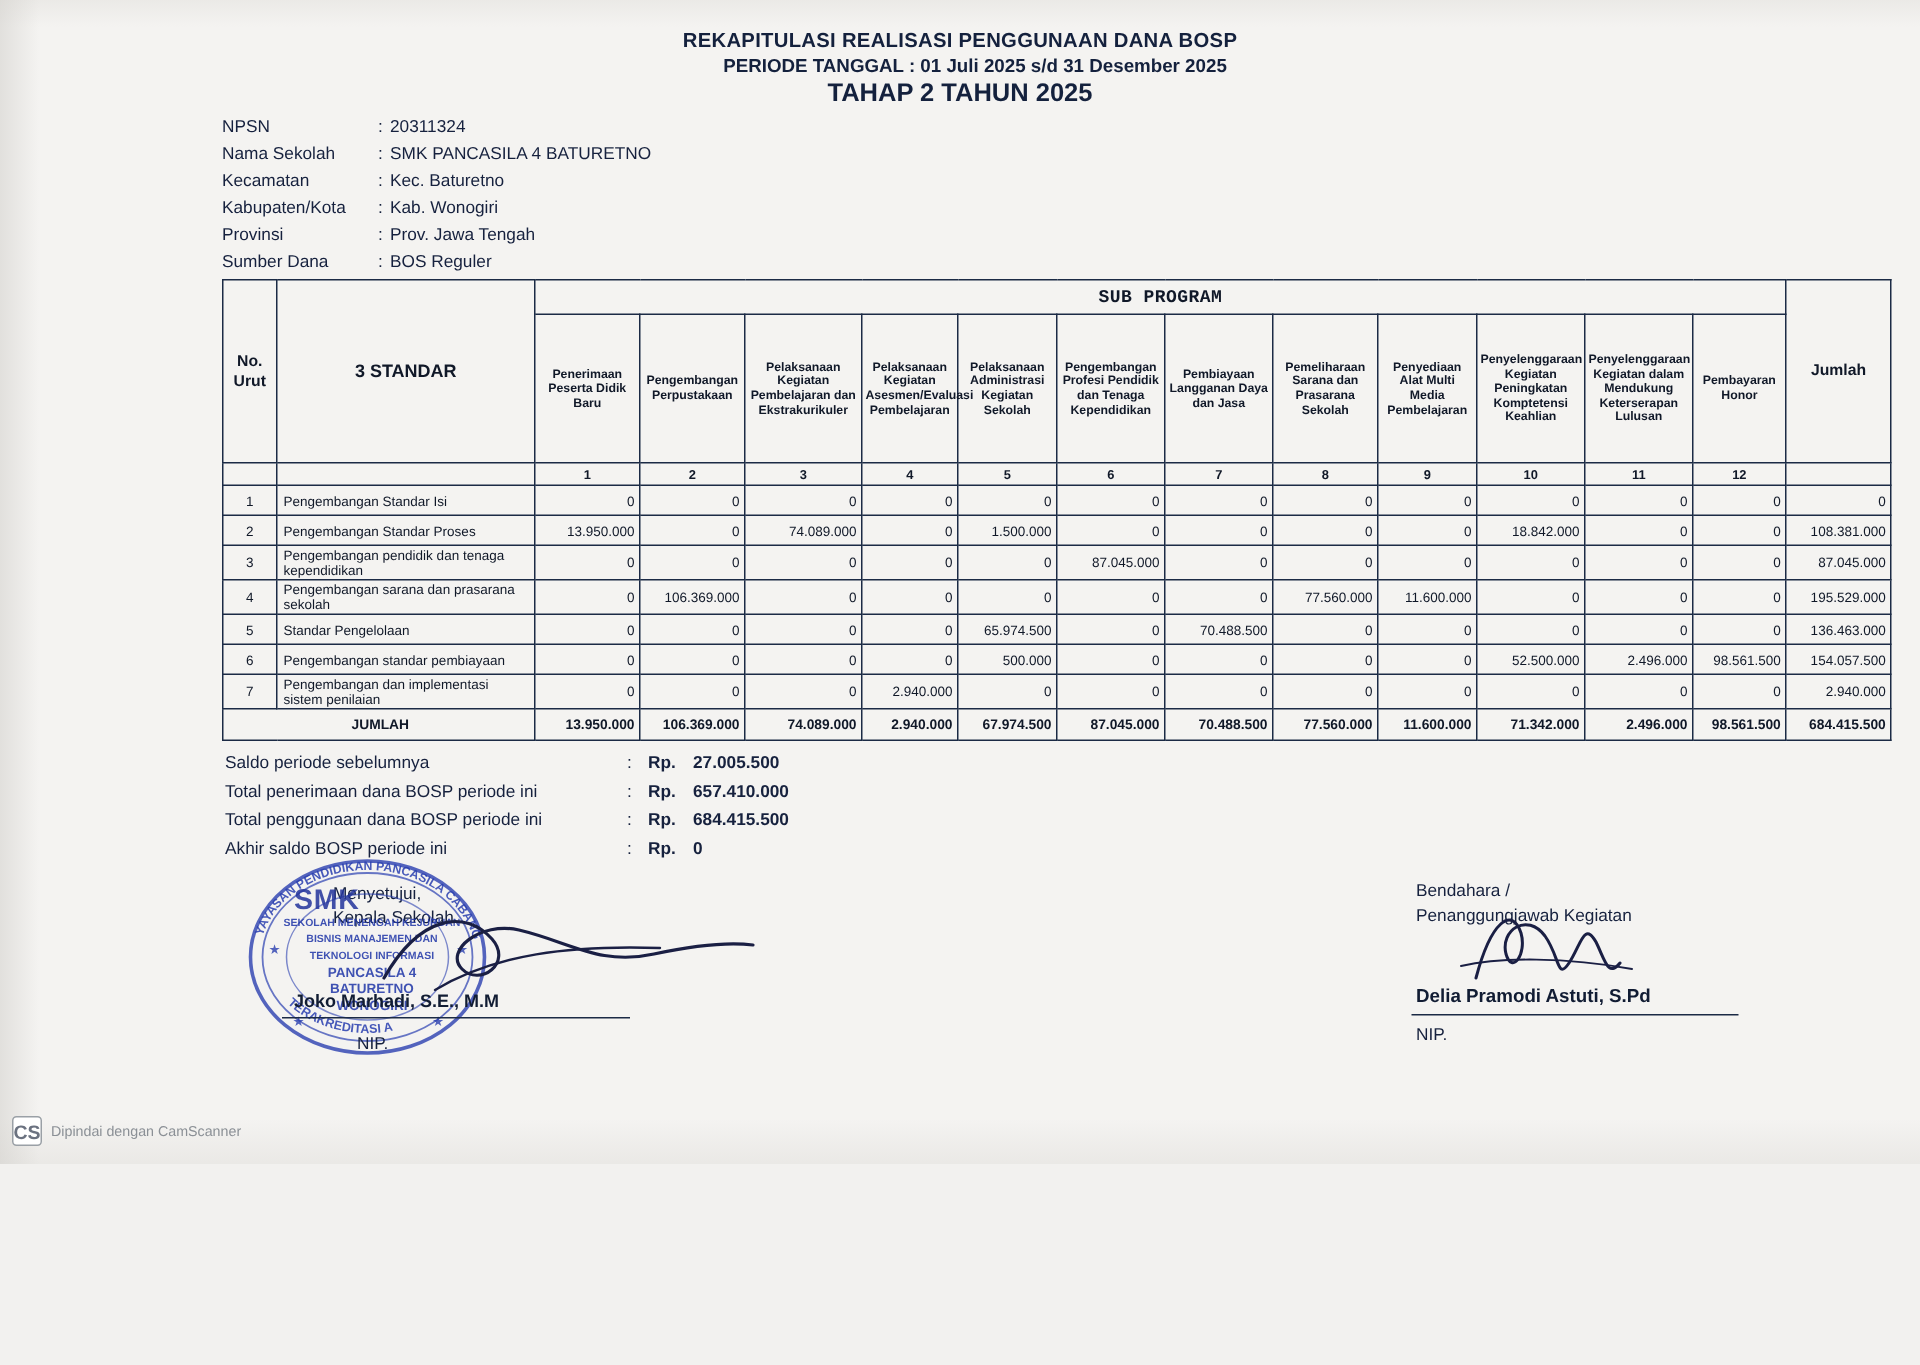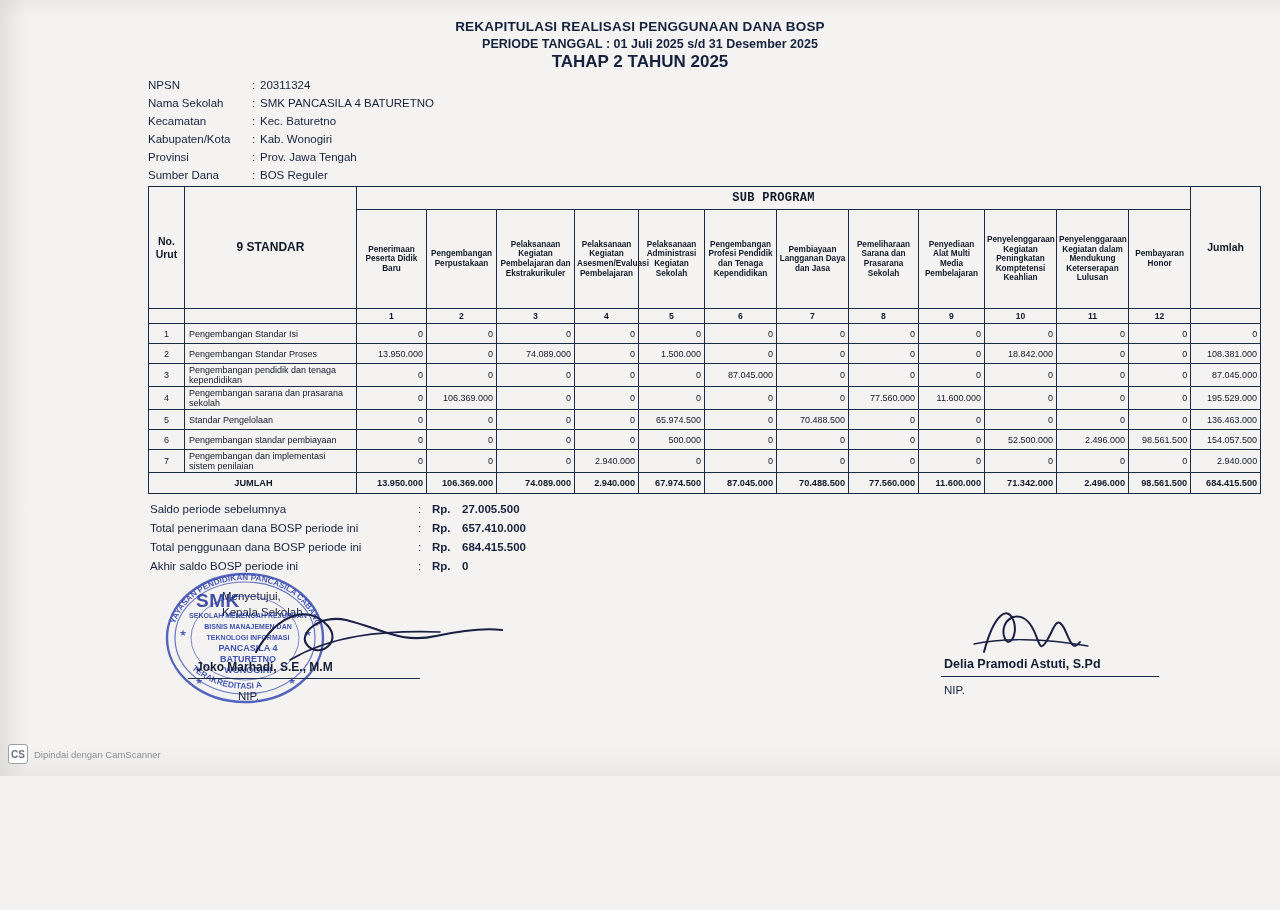--- a/index.html
+++ b/index.html
@@ -315,21 +315,21 @@
     display: flex;
     align-items: center;
     gap: 6px;
   }
   .cs-badge {
     width: 18px;
     height: 18px;
     border: 1px solid #9aa0a6;
     border-radius: 3px;
     color: #6b7280;
-    font-size: 10px;
+    font-size: 13px;
     font-weight: bold;
     display: flex;
     align-items: center;
     justify-content: center;
     background: #ffffff;
   }
   .cs-text {
     font-size: 9.5px;
     color: #8b9096;
   }
@@ -394,21 +394,21 @@
         <col style="width:70px">
         <col style="width:66px">
         <col style="width:72px">
         <col style="width:72px">
         <col style="width:62px">
         <col style="width:70px">
       </colgroup>
       <thead>
         <tr>
           <th rowspan="2" class="hcell big">No. Urut</th>
-          <th rowspan="2" class="hcell standar">9 STANDAR</th>
+          <th rowspan="2" class="hcell standar">3 STANDAR</th>
           <th colspan="12" class="subprogram-head">SUB PROGRAM</th>
           <th rowspan="2" class="hcell big">Jumlah</th>
         </tr>
         <tr>
           <th class="hcell">Penerimaan Peserta Didik Baru</th>
           <th class="hcell">Pengembangan Perpustakaan</th>
           <th class="hcell">Pelaksanaan Kegiatan Pembelajaran dan Ekstrakurikuler</th>
           <th class="hcell">Pelaksanaan Kegiatan Asesmen/Evaluasi Pembelajaran</th>
           <th class="hcell">Pelaksanaan Administrasi Kegiatan Sekolah</th>
           <th class="hcell">Pengembangan Profesi Pendidik dan Tenaga Kependidikan</th>
@@ -637,20 +637,24 @@
   </div>
 
   <svg class="scribble-left" viewBox="0 0 260 70">
     <path d="M6 52 C 30 10, 60 6, 78 26 C 92 42, 70 58, 58 46 C 46 34, 70 14, 96 20 C 130 28, 150 44, 186 36 C 214 30, 236 28, 252 30" fill="none" stroke="#1a1f44" stroke-width="2.1" stroke-linecap="round"></path>
     <path d="M40 60 C 80 36, 130 30, 190 32" fill="none" stroke="#1a1f44" stroke-width="1.6" stroke-linecap="round"></path>
   </svg>
   <div class="sig-underline-left"></div>
   <div class="sig-name">Joko Marhadi, S.E., M.M</div>
   <div class="sig-nip-left">NIP.</div>
 
+  <div class="sig-right">
+    <div class="line1">Bendahara /</div>
+    <div class="line2">Penanggungjawab Kegiatan</div>
+  </div>
   <svg class="scribble-right" viewBox="0 0 150 66">
     <path d="M24 54 C 34 16, 48 6, 54 24 C 58 38, 48 52, 44 38 C 40 22, 58 10, 70 26 C 80 40, 78 56, 86 44 C 94 32, 96 16, 104 30 C 110 42, 112 54, 120 44" fill="none" stroke="#1a1f44" stroke-width="2" stroke-linecap="round"></path>
     <path d="M14 46 C 40 40, 84 40, 128 48" fill="none" stroke="#1a1f44" stroke-width="1.3" stroke-linecap="round"></path>
   </svg>
   <div class="sig-name-right">Delia Pramodi Astuti, S.Pd</div>
   <div class="sig-underline-right"></div>
   <div class="sig-nip-right">NIP.</div>
 
   <div class="cs-footer">
     <div class="cs-badge">CS</div>

